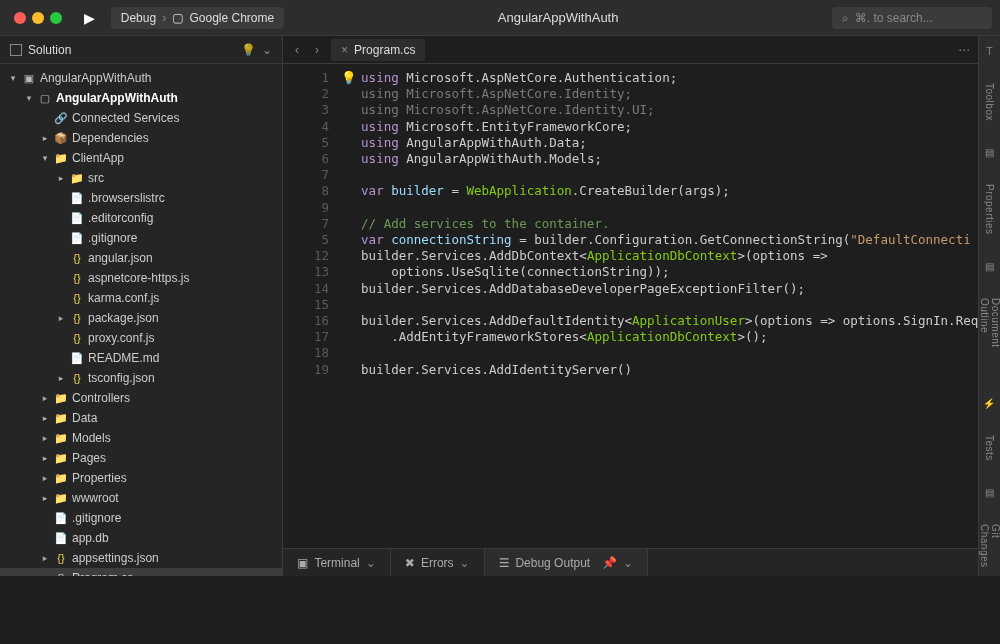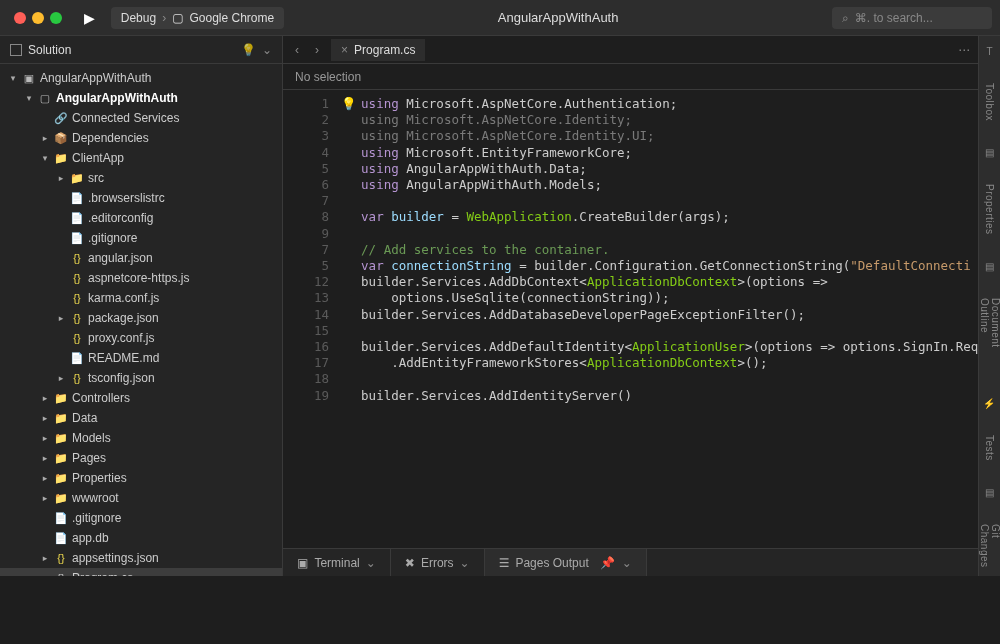--- a/index.html
+++ b/index.html
@@ -220,21 +220,20 @@
   <div class="editor-area">
     <div class="ed-top">
       <span class="nav-btn">‹</span>
       <span class="nav-btn">›</span>
       <div class="tab">
         <span class="x">×</span>
         <span>Program.cs</span>
       </div>
       <span class="dots">⋯</span>
     </div>
-    <div class="breadcrumb">No selection</div>
     <div class="code-view">
       <div class="gutter" id="gutter">
           <div>1</div>
           <div>2</div>
           <div>3</div>
           <div>4</div>
           <div>5</div>
           <div>6</div>
           <div>7</div>
           <div>8</div>
@@ -279,21 +278,21 @@
         <span>Terminal</span>
         <span class="chev">⌄</span>
       </div>
       <div class="panel-tab">
         <span>✖</span>
         <span>Errors</span>
         <span class="chev">⌄</span>
       </div>
       <div class="panel-tab active">
         <span>☰</span>
-        <span>Pages Output</span>
+        <span>Debug Output</span>
         <span style="margin-left:6px">📌</span>
         <span class="chev">⌄</span>
       </div>
     </div>
   </div>
 
   <div class="right-rail">
     <div>T</div>
     <div class="vtext">Toolbox</div>
     <div>▤</div>

